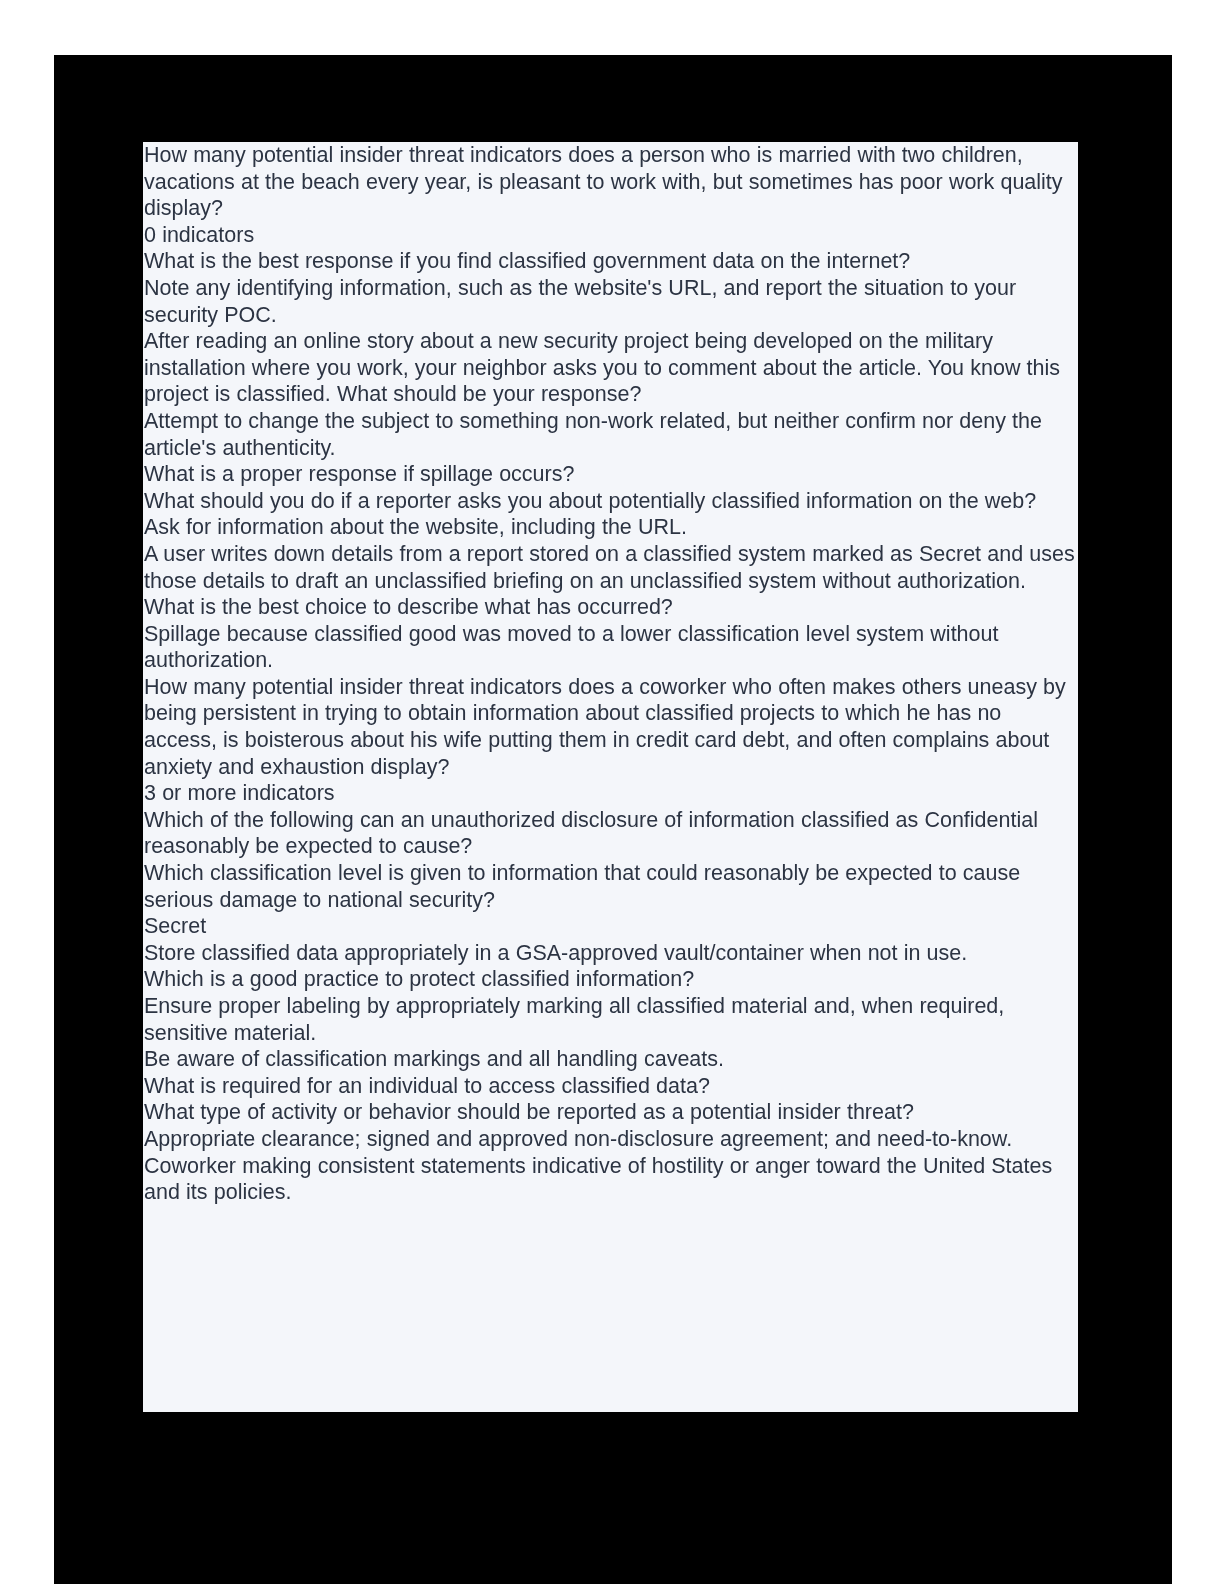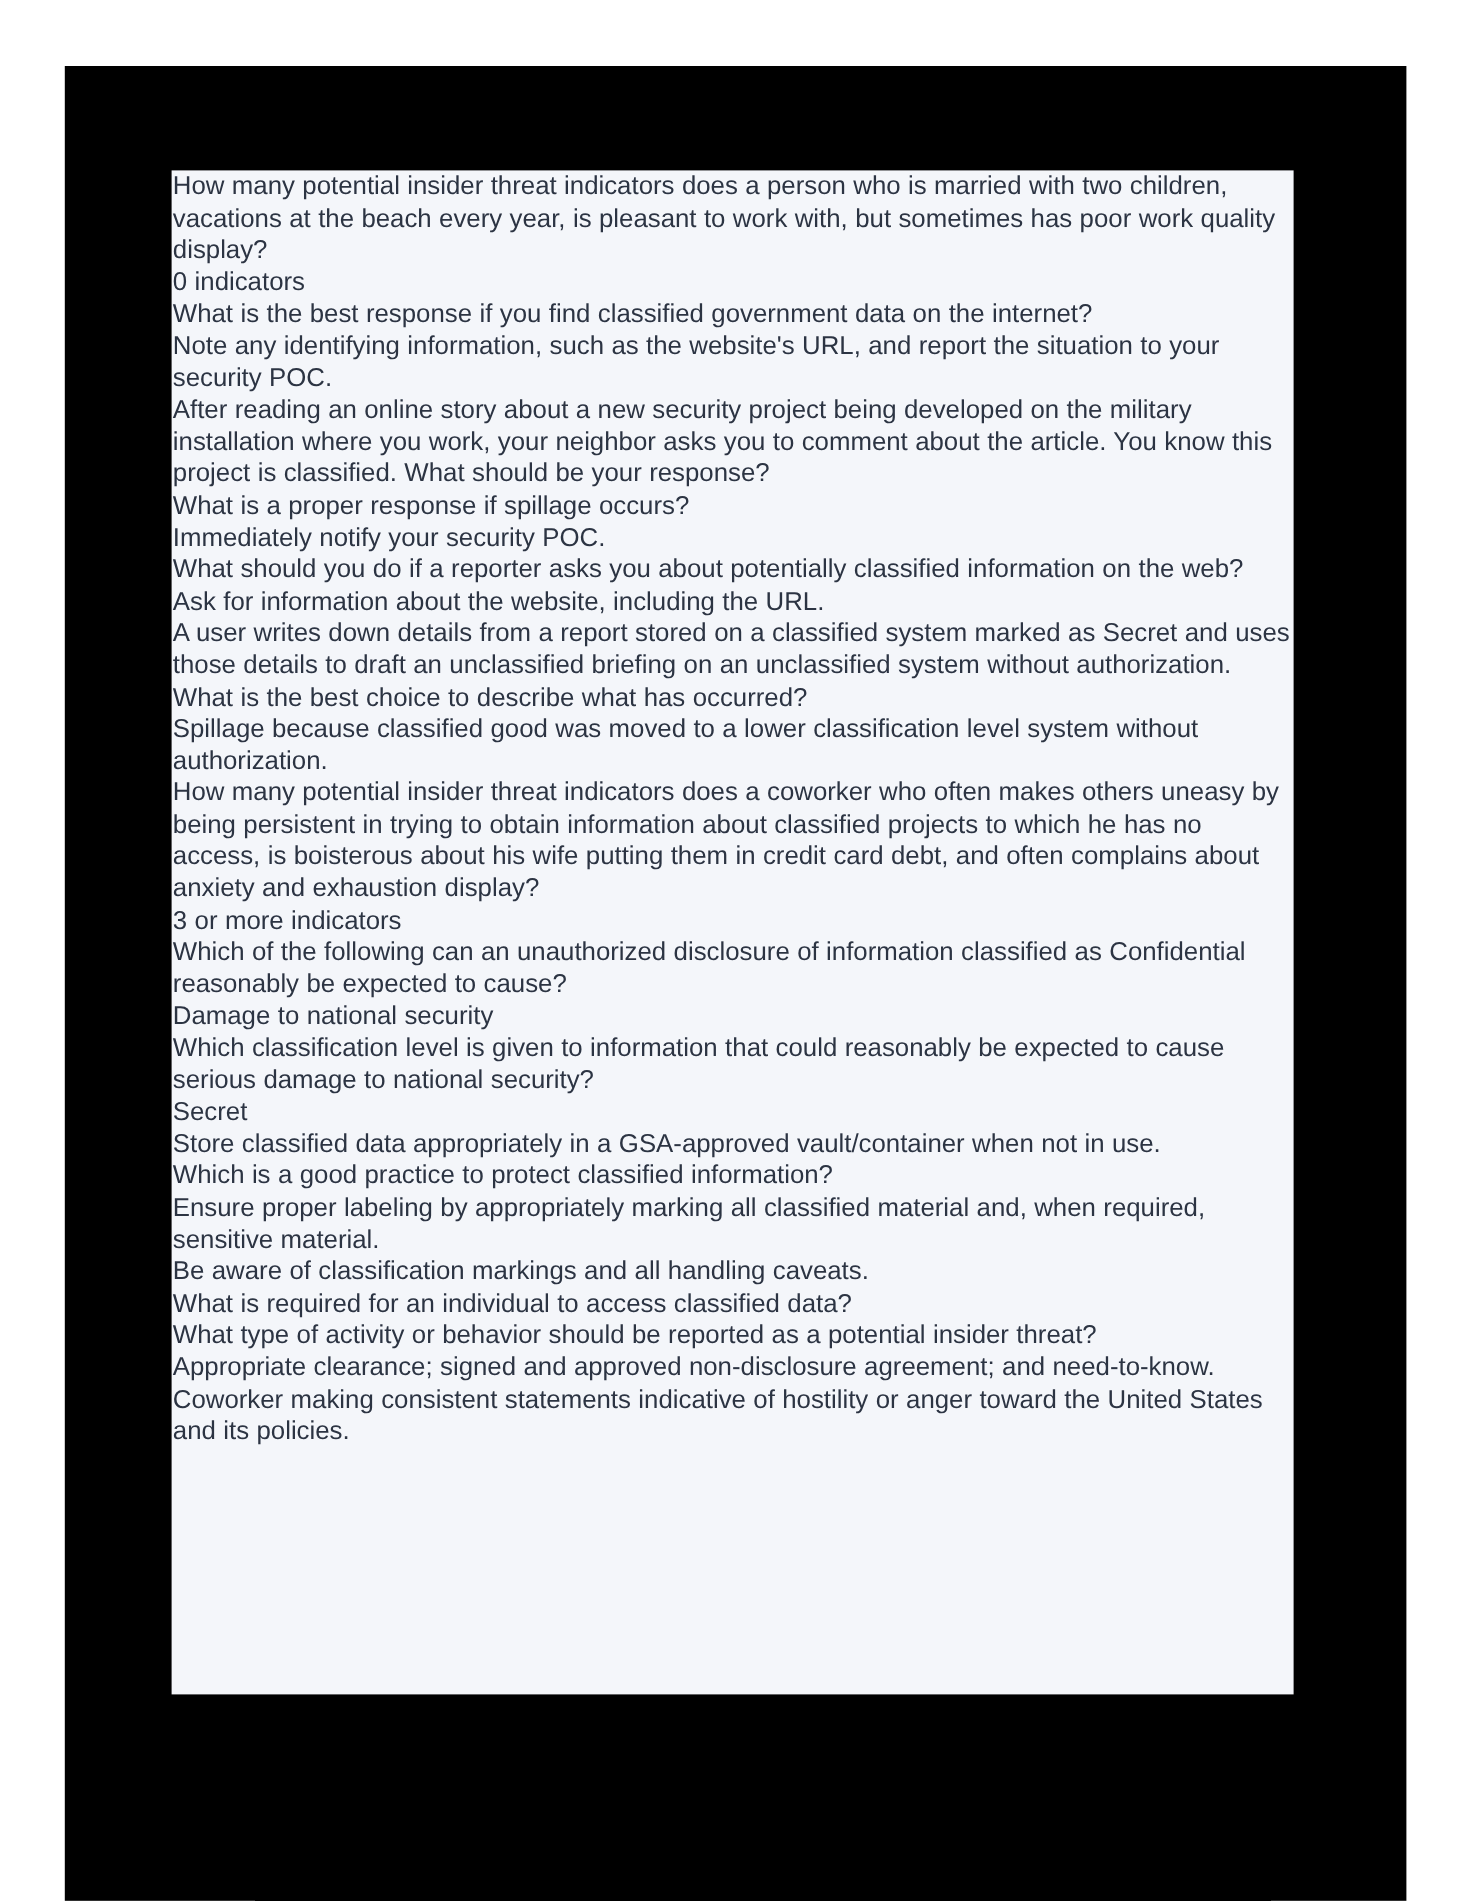--- a/index.html
+++ b/index.html
@@ -72,30 +72,29 @@
 
   <div class="scan-backdrop"></div>
 
   <div class="content-panel">
     <div class="qa-flow" id="qa-flow">
         <div class="qa-line">How many potential insider threat indicators does a person who is married with two children, vacations at the beach every year, is pleasant to work with, but sometimes has poor work quality display?</div>
         <div class="qa-line">0 indicators</div>
         <div class="qa-line">What is the best response if you find classified government data on the internet?</div>
         <div class="qa-line">Note any identifying information, such as the website's URL, and report the situation to your security POC.</div>
         <div class="qa-line">After reading an online story about a new security project being developed on the military installation where you work, your neighbor asks you to comment about the article. You know this project is classified. What should be your response?</div>
+        <div class="qa-line">Attempt to change the subject to something non-work related, but neither confirm nor deny the article's authenticity.</div>
         <div class="qa-line">What is a proper response if spillage occurs?</div>
-        <div class="qa-line">Immediately notify your security POC.</div>
         <div class="qa-line">What should you do if a reporter asks you about potentially classified information on the web?</div>
         <div class="qa-line">Ask for information about the website, including the URL.</div>
         <div class="qa-line">A user writes down details from a report stored on a classified system marked as Secret and uses those details to draft an unclassified briefing on an unclassified system without authorization. What is the best choice to describe what has occurred?</div>
         <div class="qa-line">Spillage because classified good was moved to a lower classification level system without authorization.</div>
         <div class="qa-line">How many potential insider threat indicators does a coworker who often makes others uneasy by being persistent in trying to obtain information about classified projects to which he has no access, is boisterous about his wife putting them in credit card debt, and often complains about anxiety and exhaustion display?</div>
         <div class="qa-line">3 or more indicators</div>
         <div class="qa-line">Which of the following can an unauthorized disclosure of information classified as Confidential reasonably be expected to cause?</div>
-        <div class="qa-line">Damage to national security</div>
         <div class="qa-line">Which classification level is given to information that could reasonably be expected to cause serious damage to national security?</div>
         <div class="qa-line">Secret</div>
         <div class="qa-line">Store classified data appropriately in a GSA-approved vault/container when not in use.</div>
         <div class="qa-line">Which is a good practice to protect classified information?</div>
         <div class="qa-line">Ensure proper labeling by appropriately marking all classified material and, when required, sensitive material.</div>
         <div class="qa-line">Be aware of classification markings and all handling caveats.</div>
         <div class="qa-line">What is required for an individual to access classified data?</div>
         <div class="qa-line">What type of activity or behavior should be reported as a potential insider threat?</div>
         <div class="qa-line">Appropriate clearance; signed and approved non-disclosure agreement; and need-to-know.</div>
         <div class="qa-line">Coworker making consistent statements indicative of hostility or anger toward the United States and its policies.</div>

